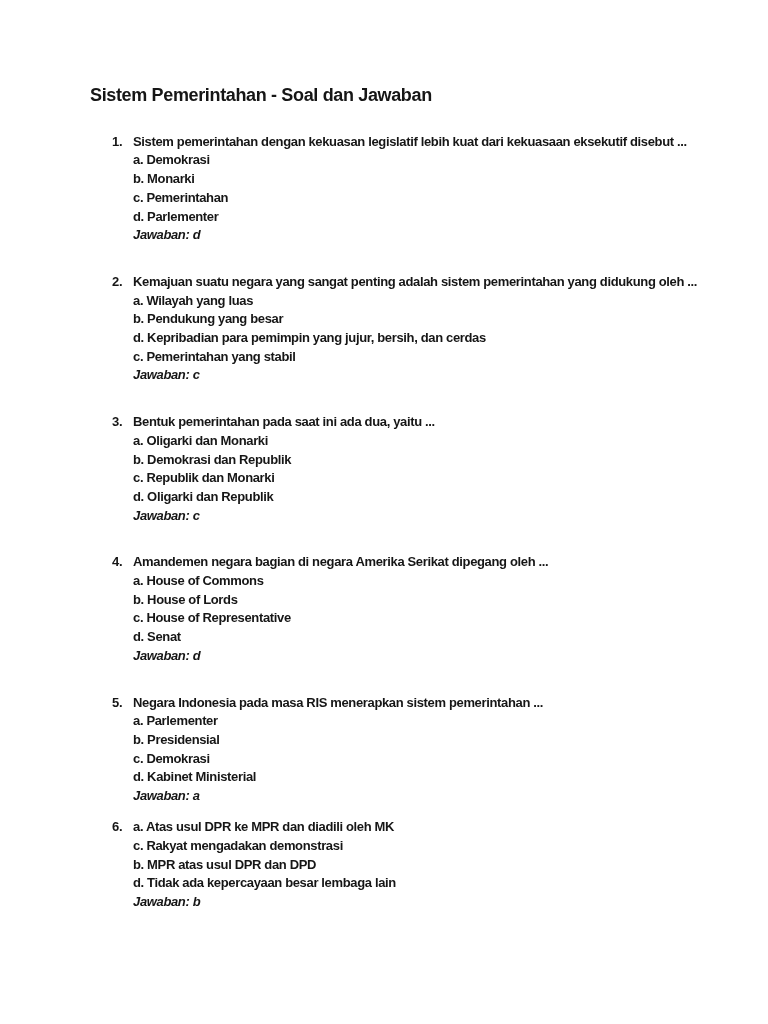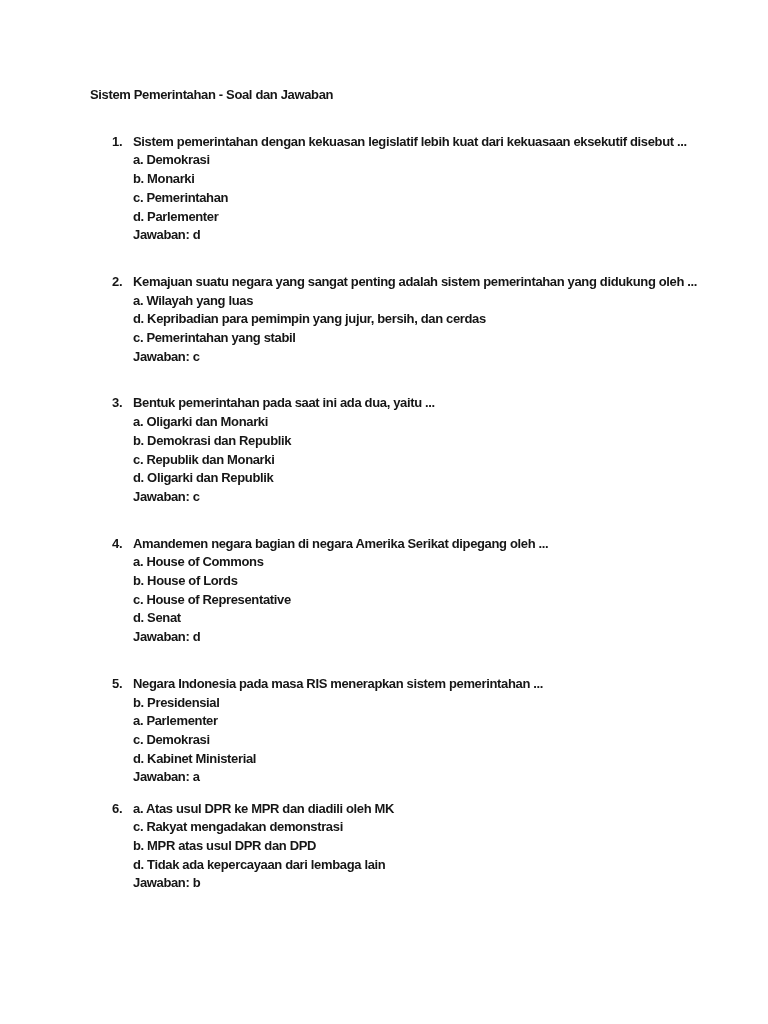--- a/index.html
+++ b/index.html
@@ -15,21 +15,21 @@
     color: #161616;
   }
   .page {
     box-sizing: border-box;
     width: 768px;
     height: 1024px;
     background: #ffffff;
     padding: 86px 58px 0 90px;
   }
   .doc-title {
-    font-size: 13px;
+    font-size: 18px;
     font-weight: 700;
     letter-spacing: -0.35px;
     line-height: 18.7px;
     margin: 0 0 13px 0;
   }
   .question-list {
     margin: 0;
     padding: 0;
     list-style: none;
   }
@@ -49,20 +49,21 @@
   }
   .q-text {
     max-width: 566px;
     margin-top: 28px;
   }
   .q-option {
     max-width: 566px;
   }
   .q-answer {
     max-width: 566px;
+    font-style: italic;
   }
 </style>
 </head>
 <body>
 
 <div class="page">
   <h1 class="doc-title">Sistem Pemerintahan - Soal dan Jawaban</h1>
 
   <div class="question-list">
 
@@ -73,20 +74,21 @@
       <div class="q-option">b. Monarki</div>
       <div class="q-option">c. Pemerintahan</div>
       <div class="q-option">d. Parlementer</div>
       <div class="q-answer">Jawaban: d</div>
     </div>
 
     <div class="question">
       <span class="q-number">2.</span>
       <div class="q-text">Kemajuan suatu negara yang sangat penting adalah sistem pemerintahan yang didukung oleh ...</div>
       <div class="q-option">a. Wilayah yang luas</div>
+      <div class="q-option">b. Pendukung yang besar</div>
       <div class="q-option">d. Kepribadian para pemimpin yang jujur, bersih, dan cerdas</div>
       <div class="q-option">c. Pemerintahan yang stabil</div>
       <div class="q-answer">Jawaban: c</div>
     </div>
 
     <div class="question">
       <span class="q-number">3.</span>
       <div class="q-text">Bentuk pemerintahan pada saat ini ada dua, yaitu ...</div>
       <div class="q-option">a. Oligarki dan Monarki</div>
       <div class="q-option">b. Demokrasi dan Republik</div>
@@ -101,30 +103,30 @@
       <div class="q-option">a. House of Commons</div>
       <div class="q-option">b. House of Lords</div>
       <div class="q-option">c. House of Representative</div>
       <div class="q-option">d. Senat</div>
       <div class="q-answer">Jawaban: d</div>
     </div>
 
     <div class="question">
       <span class="q-number">5.</span>
       <div class="q-text">Negara Indonesia pada masa RIS menerapkan sistem pemerintahan ...</div>
+      <div class="q-option">a. Parlementer</div>
       <div class="q-option">b. Presidensial</div>
-      <div class="q-option">a. Parlementer</div>
       <div class="q-option">c. Demokrasi</div>
       <div class="q-option">d. Kabinet Ministerial</div>
       <div class="q-answer">Jawaban: a</div>
     </div>
 
     <div class="question">
       <span class="q-number">6.</span>
       <div class="q-option">a. Atas usul DPR ke MPR dan diadili oleh MK</div>
       <div class="q-option">c. Rakyat mengadakan demonstrasi</div>
       <div class="q-option">b. MPR atas usul DPR dan DPD</div>
-      <div class="q-option">d. Tidak ada kepercayaan dari lembaga lain</div>
+      <div class="q-option">d. Tidak ada kepercayaan besar lembaga lain</div>
       <div class="q-answer">Jawaban: b</div>
     </div>
 
   </div>
 </div>
 
 </body></html>

